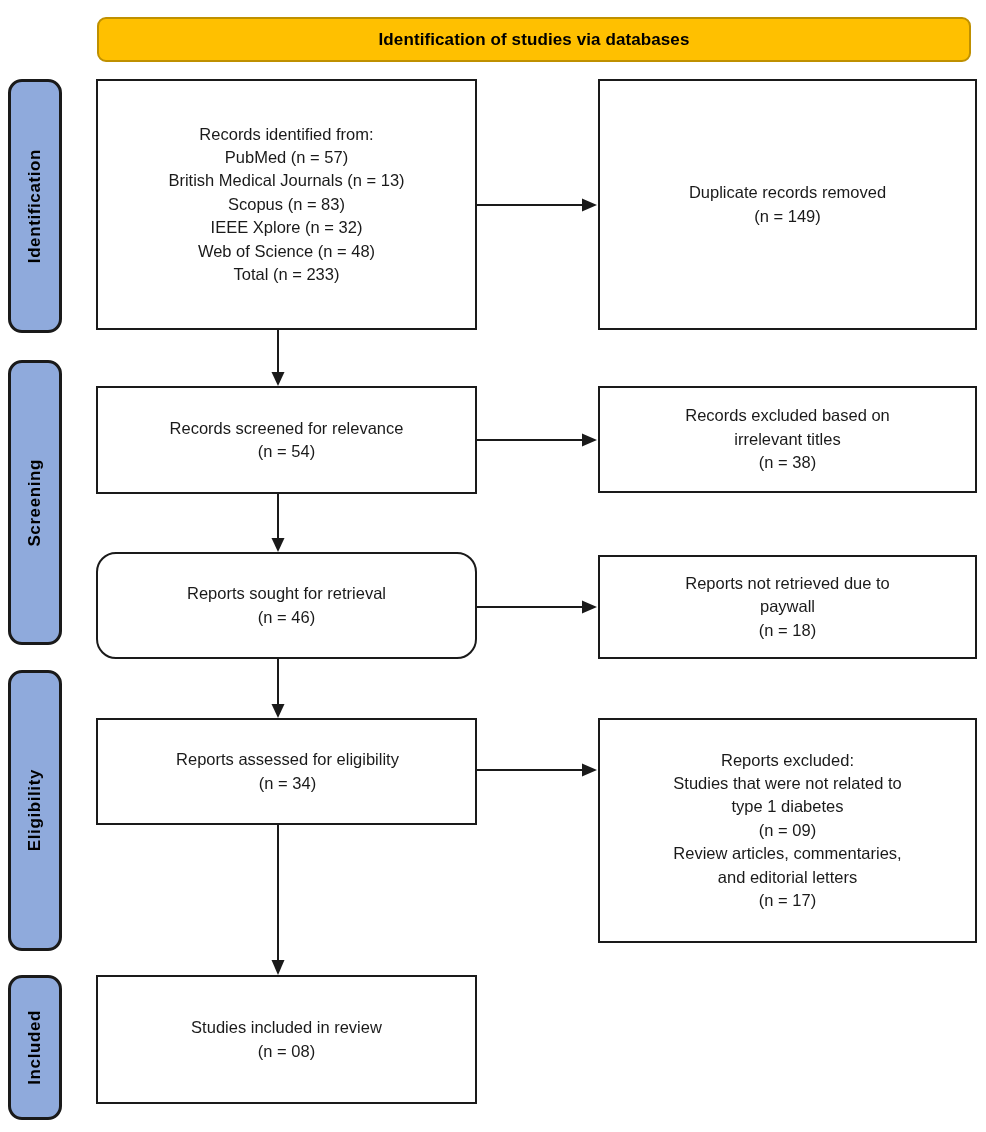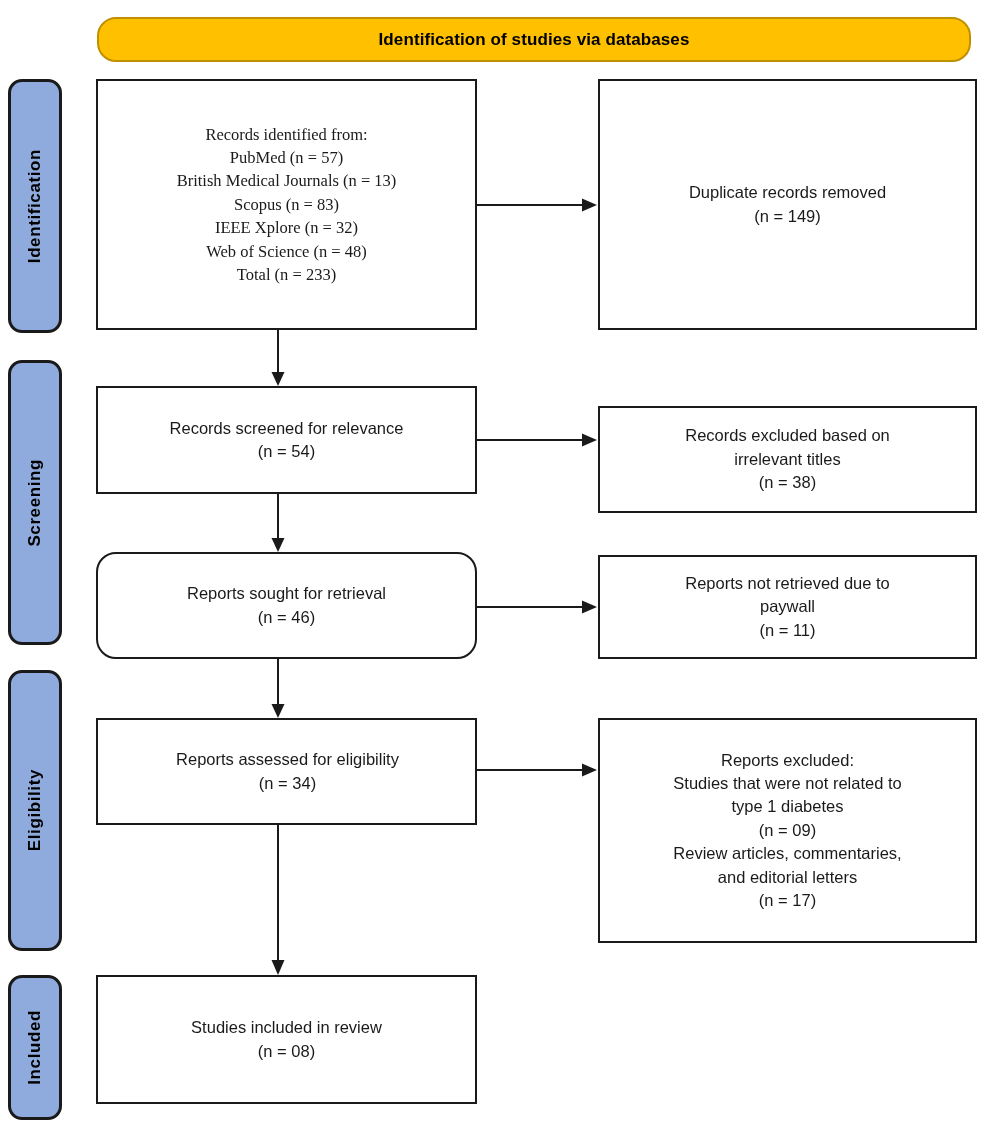--- a/index.html
+++ b/index.html
@@ -22,21 +22,21 @@
 
   
   .banner {
     position: absolute;
     left: 97px;
     top: 17px;
     width: 874px;
     height: 45px;
     background: #FFC000;
     border: 2px solid #BF9000;
-    border-radius: 19px;
+    border-radius: 9px;
     box-sizing: border-box;
     display: flex;
     align-items: center;
     justify-content: center;
   }
   .banner-text {
     font-size: 17px;
     font-weight: bold;
     color: #000000;
     letter-spacing: 0.1px;
@@ -109,21 +109,21 @@
   <div class="stage" style="top:360px; height:285px;">
     <span class="stage-text">Screening</span>
   </div>
   <div class="stage" style="top:670px; height:281px;">
     <span class="stage-text">Eligibility</span>
   </div>
   <div class="stage" style="top:975px; height:145px;">
     <span class="stage-text">Included</span>
   </div>
 
-  <div class="box" style="left:96px; top:79px; width:381px; height:251px;font-family:Liberation Serif, serif;">
+  <div class="box" style="left:96px; top:79px; width:381px; height:251px;">
     <span class="box-text">Records identified from:
 PubMed (n = 57)
 British Medical Journals (n = 13)
 Scopus (n = 83)
 IEEE Xplore (n = 32)
 Web of Science (n = 48)
 Total (n = 233)</span>
   </div>
 
   <div class="box" style="left:96px; top:386px; width:381px; height:108px;">
@@ -144,30 +144,30 @@
   <div class="box" style="left:96px; top:975px; width:381px; height:129px;">
     <span class="box-text">Studies included in review
 (n = 08)</span>
   </div>
 
   <div class="box" style="left:598px; top:79px; width:379px; height:251px;justify-content:center;">
     <span class="box-text">Duplicate records removed
 (n = 149)</span>
   </div>
 
-  <div class="box" style="left:598px; top:386px; width:379px; height:107px;margin-top:20px;">
+  <div class="box" style="left:598px; top:386px; width:379px; height:107px;">
     <span class="box-text">Records excluded based on
 irrelevant titles
 (n = 38)</span>
   </div>
 
   <div class="box" style="left:598px; top:555px; width:379px; height:104px;">
     <span class="box-text">Reports not retrieved due to
 paywall
-(n = 11)</span>
+(n = 18)</span>
   </div>
 
   <div class="box" style="left:598px; top:718px; width:379px; height:225px;">
     <span class="box-text">Reports excluded:
 Studies that were not related to
 type 1 diabetes
 (n = 09)
 Review articles, commentaries,
 and editorial letters
 (n = 17)</span>

